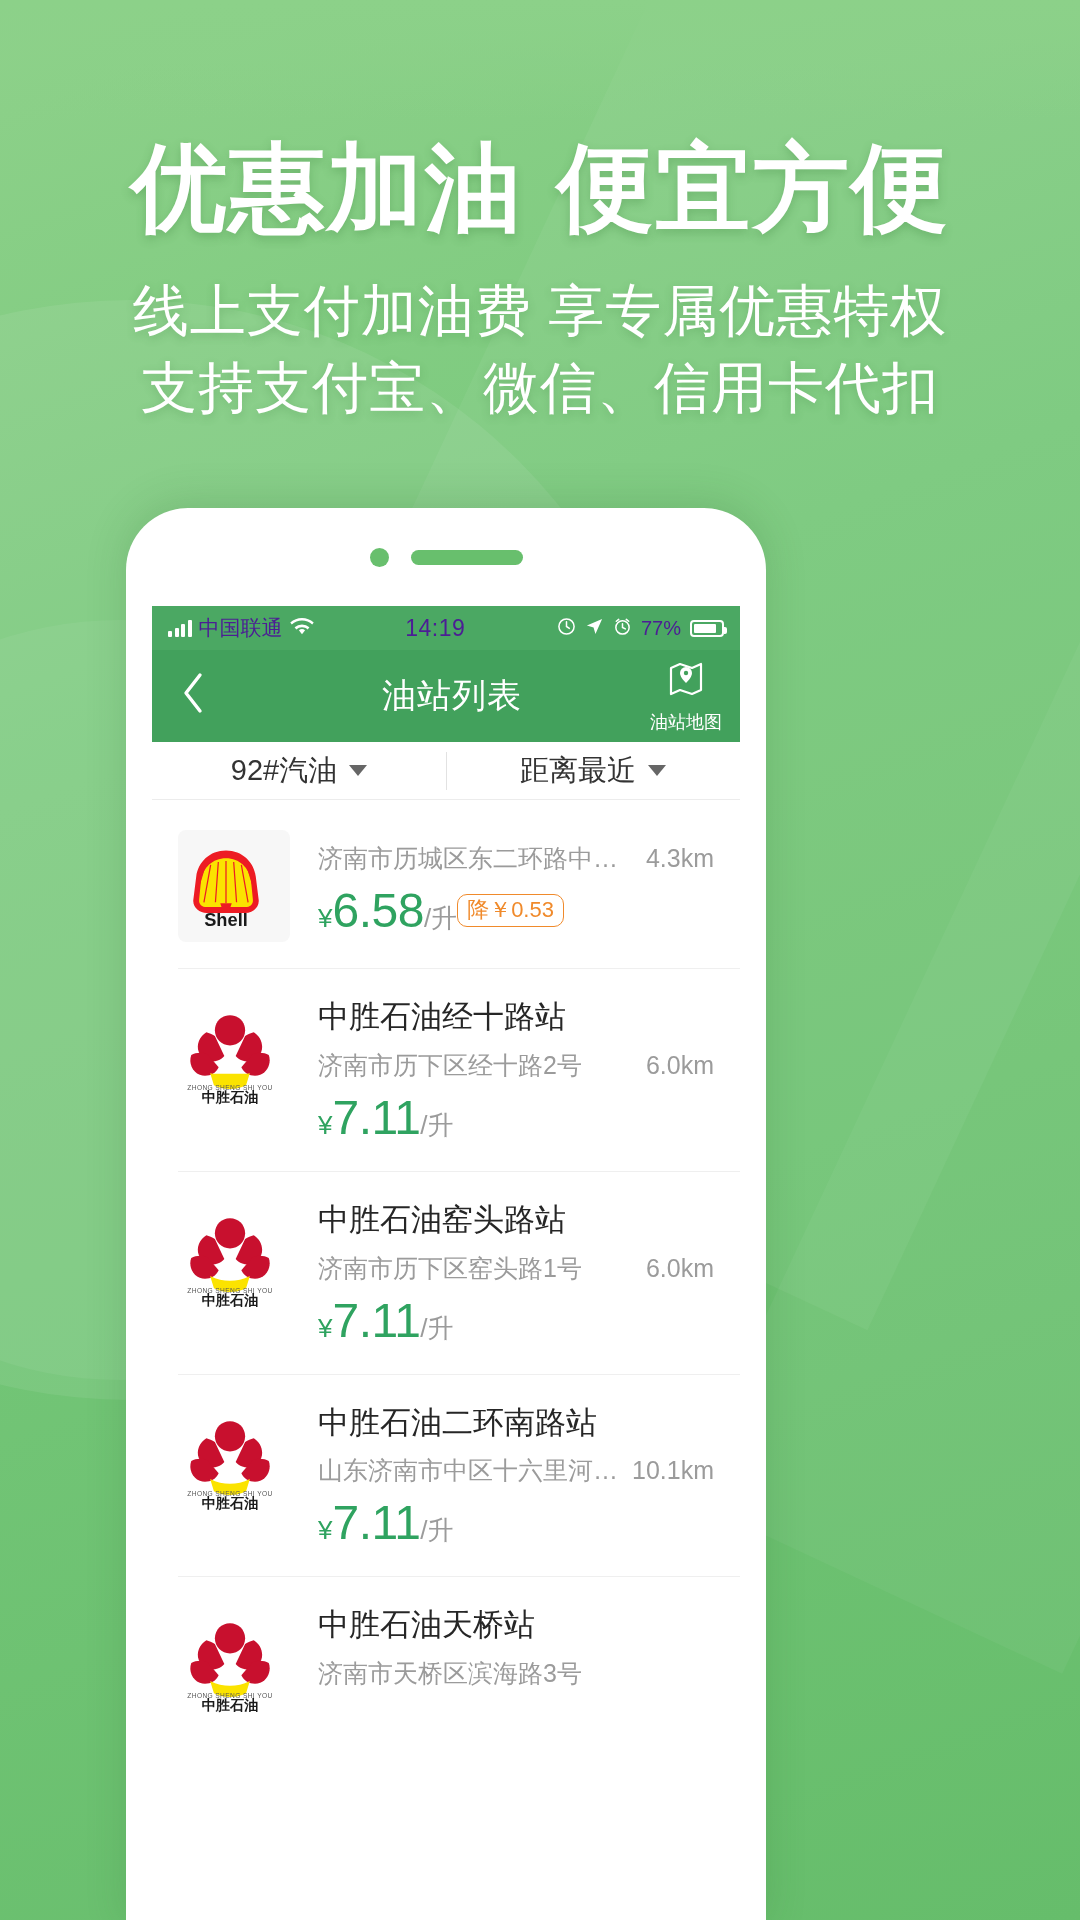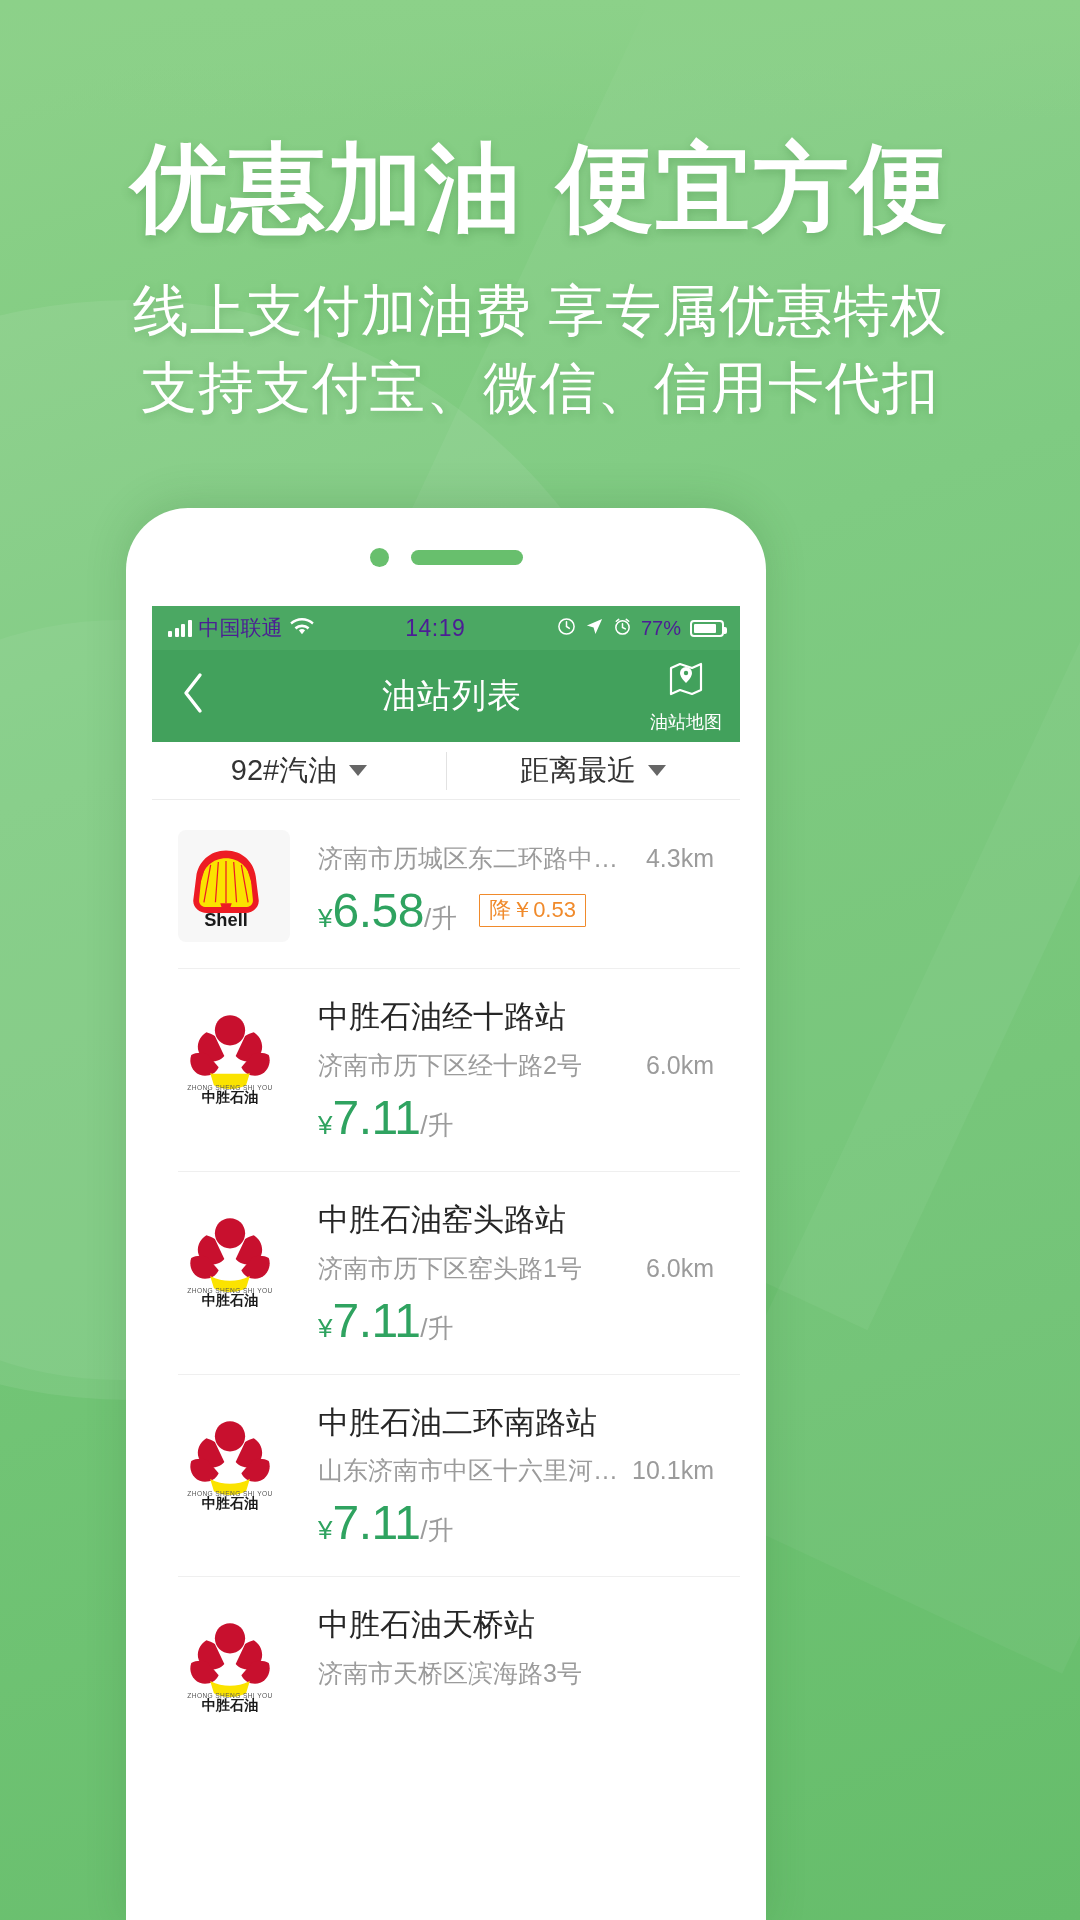--- a/index.html
+++ b/index.html
@@ -177,26 +177,26 @@
   .title-line { font-size:31px; color:#262626; line-height:1.25; }
   .meta {
     display:flex; align-items:baseline; justify-content:space-between;
     margin-top:12px; gap:14px;
   }
   .addr {
     font-size:25px; color:#9b9b9b;
     white-space:nowrap; overflow:hidden; text-overflow:ellipsis;
   }
   .dist { font-size:25px; color:#9b9b9b; flex:none; }
-  .price-line { margin-top:8px; display:flex; align-items:baseline; gap:22px; }
+  .price-line { margin-top:8px; display:flex; align-items:baseline; }
   .yen { font-size:26px; color:#2fa360; }
   .price { font-size:48px; color:#2fa360; font-weight:500; letter-spacing:-.5px; }
   .unit { font-size:26px; color:#9b9b9b; }
   .tag {
-    border:1px solid #f08a2b; color:#f08a2b; border-radius:1px;
+    border:1px solid #f08a2b; color:#f08a2b; border-radius:10px;
     font-size:22px; padding:3px 9px; line-height:1.1; align-self:center;
   }
 </style>
 </head>
 <body>
 
 <div id="bg">
   <div class="grad"></div>
   <div class="stripe"></div>
   <div class="stripe2"></div>

